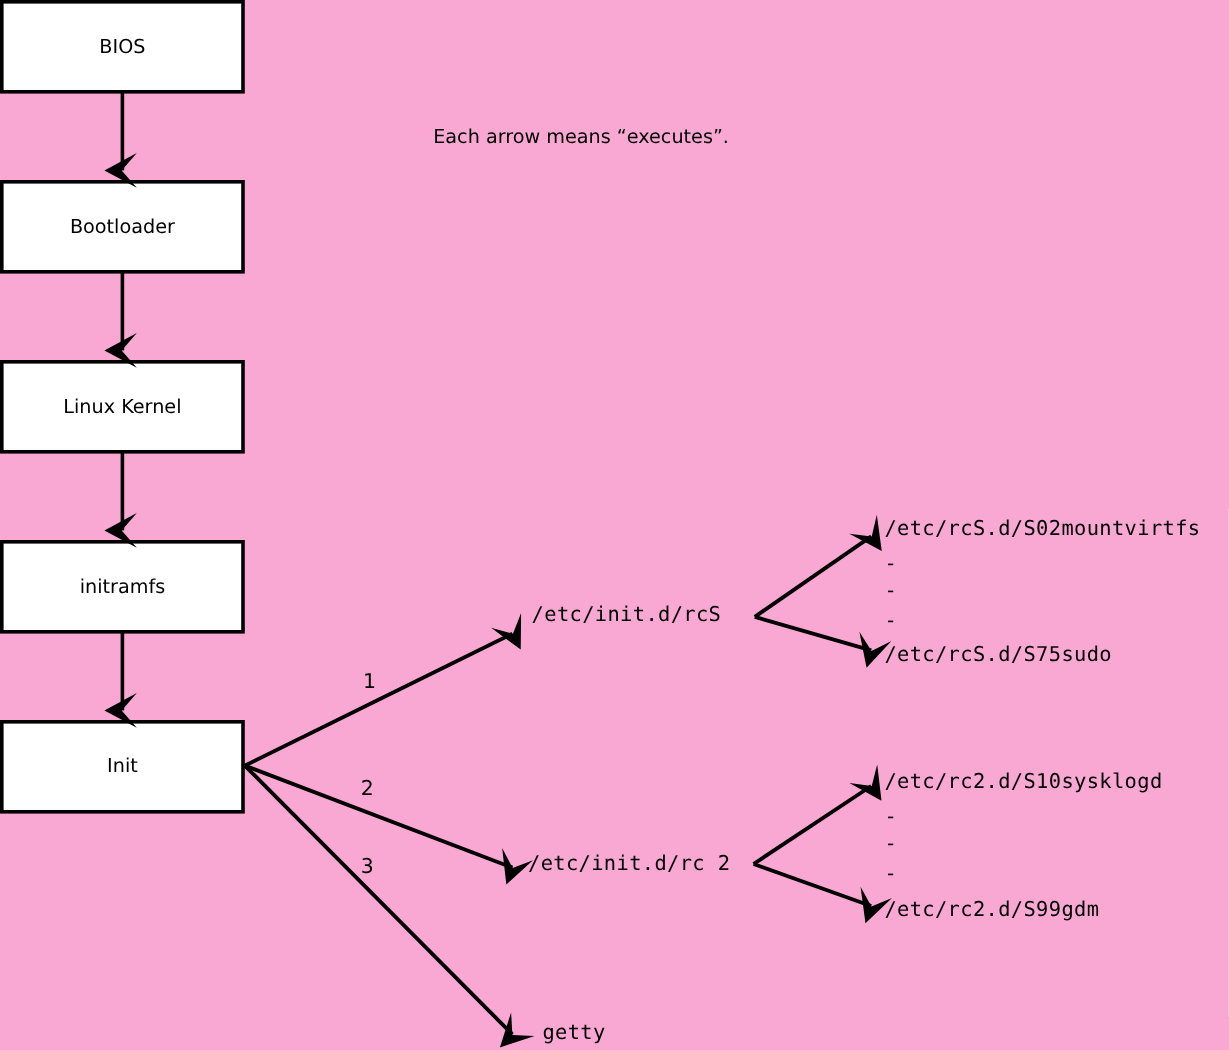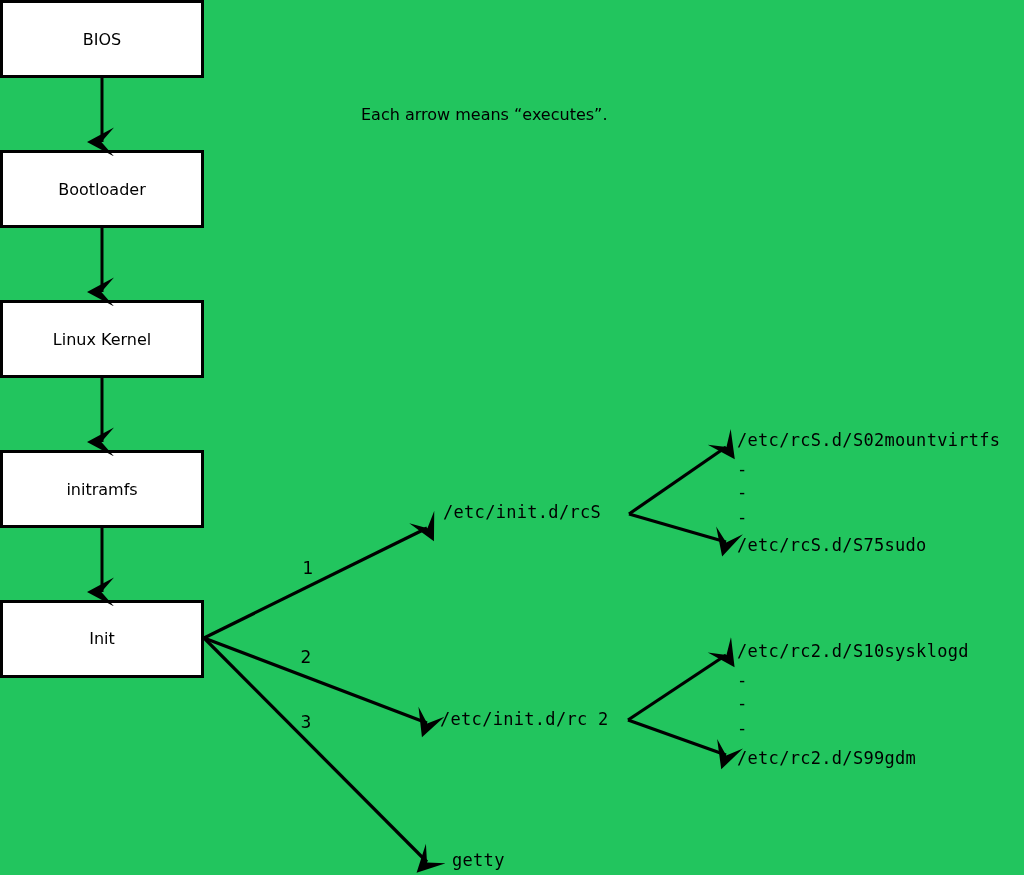--- a/index.html
+++ b/index.html
@@ -11,21 +11,21 @@
   body {
     width: 1024px;
     height: 875px;
     font-family: "Liberation Sans", sans-serif;
     overflow: hidden;
   }
   #diagram-root {
     position: relative;
     width: 1024px;
     height: 875px;
-    background: #22c55e;
+    background: #f9a8d4;
   }
   svg#boot-diagram {
     display: block;
     width: 1024px;
     height: 875px;
   }
   .box-rect {
     fill: #ffffff;
     stroke: #000000;
     stroke-width: 3;

